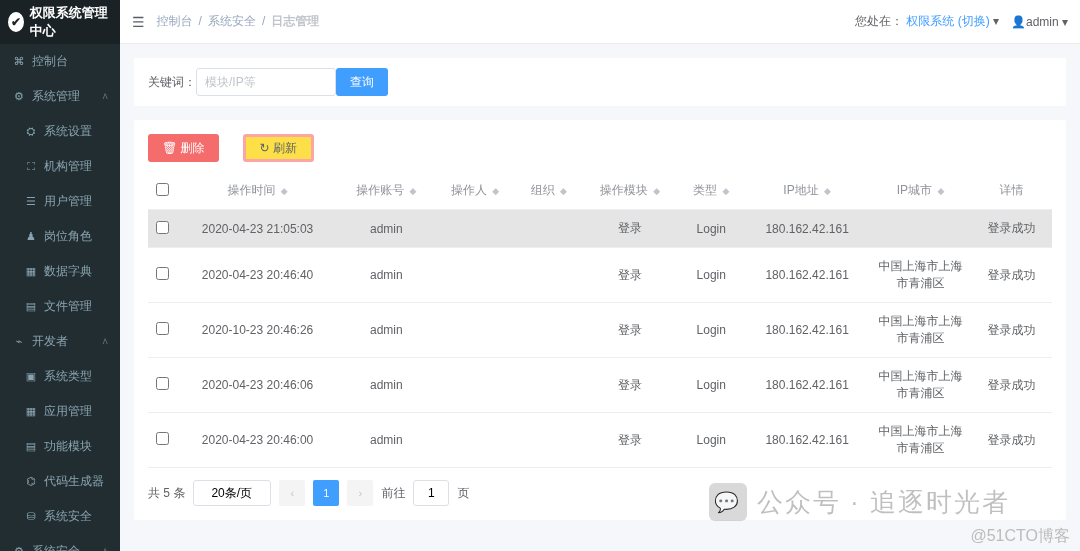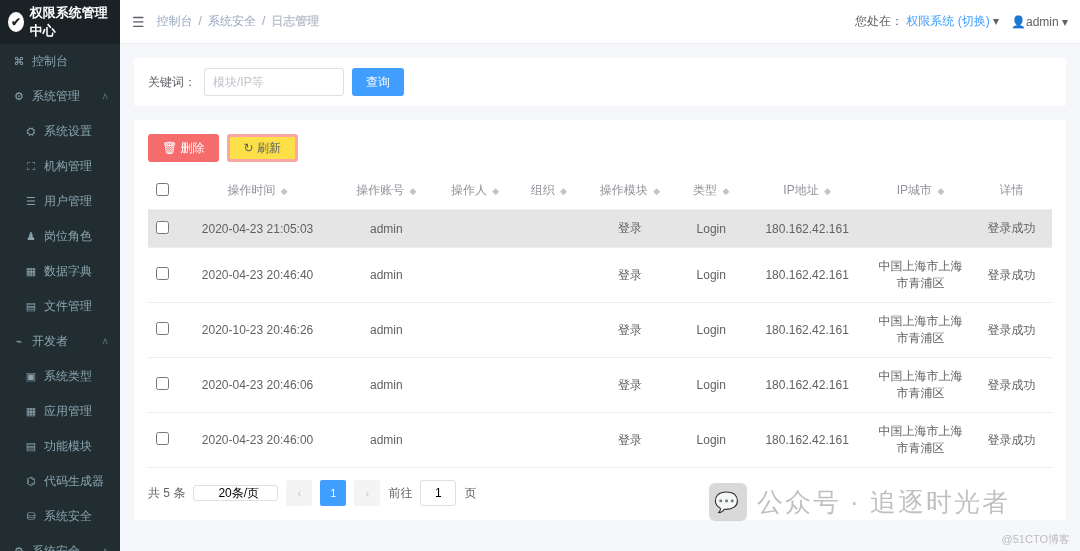--- a/index.html
+++ b/index.html
@@ -19,49 +19,49 @@
     .main { flex: 1; display: flex; flex-direction: column; }
     .topbar { height: 44px; background: #fff; display: flex; align-items: center; padding: 0 12px; border-bottom: 1px solid #eee; }
     .hamburger { font-size: 14px; color: #5a5e66; margin-right: 12px; cursor: pointer; }
     .breadcrumb { color: #97a8be; }
     .breadcrumb span.sep { margin: 0 6px; }
     .breadcrumb span:last-child { color: #c0c4cc; font-weight: bold; }
     .topbar-right { margin-left: auto; display: flex; align-items: center; gap: 12px; color: #606266; }
     .topbar-right a { color: #409eff; text-decoration: none; cursor: pointer; }
     
     .content { padding: 14px; flex: 1; overflow: auto; }
-    .filter-bar { background: #fff; padding: 10px 14px; border-radius: 2px; display: flex; align-items: center; gap: 8px; }
+    .filter-bar { background: #fff; padding: 10px 14px; border-radius: 2px; display: flex; align-items: center; gap: 0; }
     .filter-bar label { color: #606266; }
     .filter-bar input { height: 28px; width: 140px; border: 1px solid #dcdfe6; border-radius: 3px; padding: 0 8px; font-size: 12px; color: #606266; }
     .filter-bar input::placeholder { color: #c0c4cc; }
     .btn { height: 28px; padding: 0 14px; border: none; border-radius: 3px; cursor: pointer; font-size: 12px; }
     .btn-primary { background: #409eff; color: #fff; }
     .btn-danger { background: #f56c6c; color: #fff; }
     .btn-default { background: #fde047; color: #606266; border: 3px solid #fca5a5; }
     
     .card { background: #fff; margin-top: 14px; border-radius: 2px; padding: 14px; }
-    .toolbar { display: flex; gap: 8px; margin-bottom: 10px; }
+    .toolbar { display: flex; gap: 24px; margin-bottom: 10px; }
     
     table { width: 100%; border-collapse: collapse; font-size: 12px; color: #606266; }
     th, td { padding: 10px 8px; text-align: center; border-bottom: 1px solid #ebeef5; }
     th { color: #909399; font-weight: 500; }
     th .sort { color: #c0c4cc; font-size: 9px; margin-left: 2px; cursor: pointer; }
     tbody tr:hover, tbody tr.sel { background: #e5e5e5; }
     .chk { width: 28px; text-align: center; }
     input[type=checkbox] { width: 13px; height: 13px; cursor: pointer; }
     
     .pagination { display: flex; align-items: center; gap: 8px; margin-top: 12px; color: #606266; }
-    .pg-select { height: 16px; border: 1px solid #dcdfe6; border-radius: 3px; padding: 0 18px 0 24px; font-size: 12px; background: #fff; appearance: none; }
+    .pg-select { height: 26px; border: 1px solid #dcdfe6; border-radius: 3px; padding: 0 18px 0 17px; font-size: 12px; background: #fff; appearance: none; }
     .pg-btn { width: 26px; height: 26px; border: none; background: #f4f4f5; color: #c0c4cc; border-radius: 2px; cursor: pointer; display: inline-flex; align-items: center; justify-content: center; font-size: 11px; }
     .pg-btn.active { background: #409eff; color: #fff; }
     .pg-input { width: 36px; height: 26px; border: 1px solid #dcdfe6; border-radius: 3px; text-align: center; font-size: 12px; }
 
     .watermark { position: absolute; right: 70px; bottom: 30px; font-size: 26px; color: rgba(0,0,0,0.25); font-weight: 300; letter-spacing: 2px; pointer-events: none; display: flex; align-items: center; gap: 10px; }
     .watermark .w-icon { width: 38px; height: 38px; border-radius: 6px; background: rgba(0,0,0,0.15); display: inline-flex; align-items: center; justify-content: center; font-size: 20px; color: rgba(255,255,255,0.8); }
-    .blog-credit { position: absolute; right: 10px; bottom: 4px; font-size: 11px; color: #bcbcbc; pointer-events: none; }
+    .blog-credit { position: absolute; right: 10px; bottom: 4px; font-size: 16px; color: #bcbcbc; pointer-events: none; }
   </style>
 </head>
 <body>
 
 <div class="app">
   <aside class="sidebar">
     <div class="logo">
       <span class="logo-icon">✔</span>
       <span>权限系统管理中心</span>
     </div>

